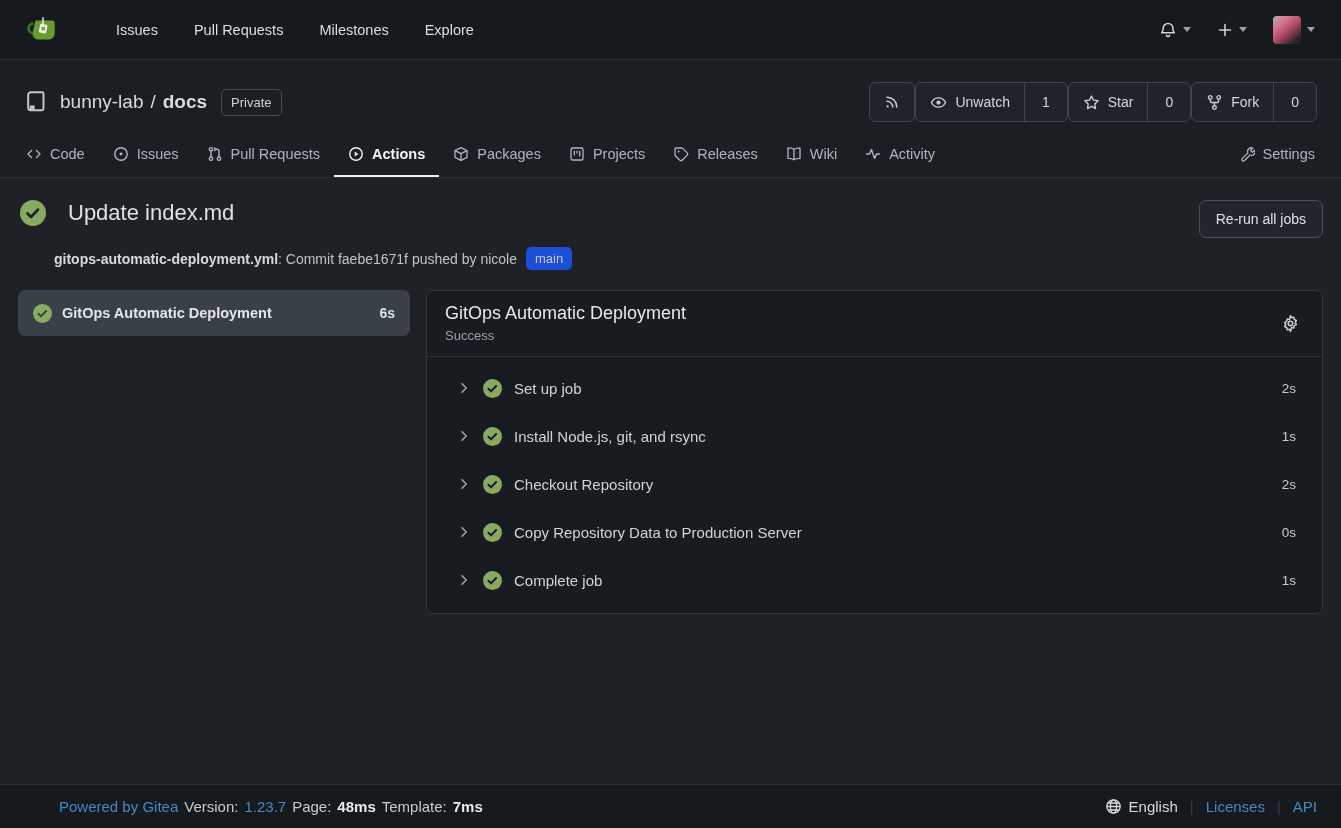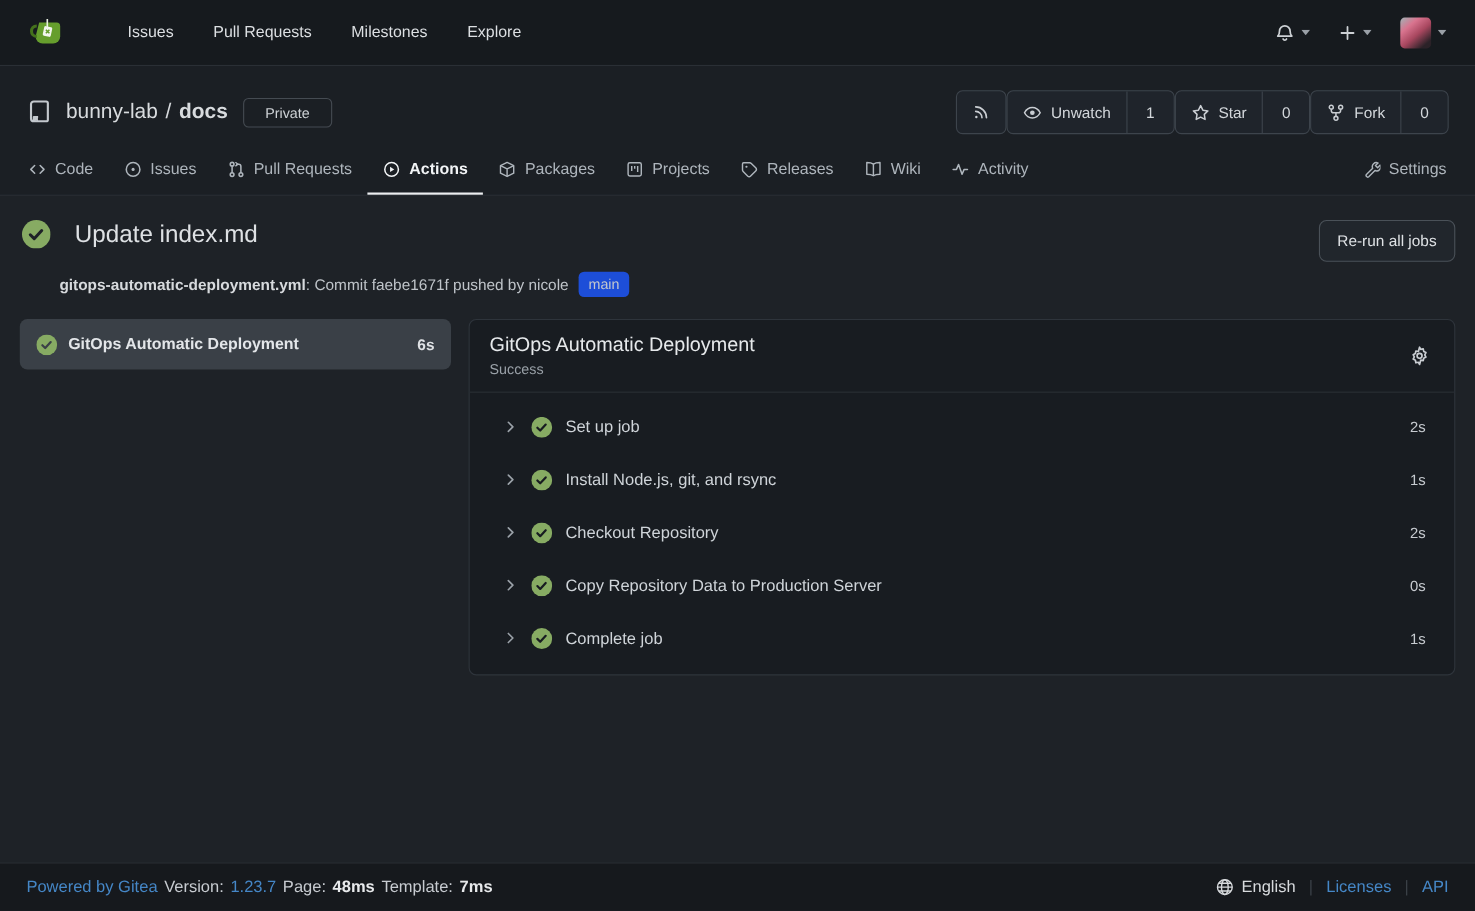--- a/index.html
+++ b/index.html
@@ -33,21 +33,21 @@
   
   .repo-header { background:#1b1f24; padding-top:20px; }
   .repo-title-row { display:flex; align-items:center; padding:0 24px; height:44px; }
   .repo-book-icon { color:#c3c8cd; margin-right:12px; }
   .repo-name { font-size:19px; color:#d8dbde; }
   .repo-name .owner { font-weight:400; }
   .repo-name .slash { margin:0 7px; color:#d8dbde; }
   .repo-name .name { font-weight:700; }
   .badge-outline {
     margin-left:14px; font-size:13px; color:#ced2d6;
-    border:1px solid #454b52; border-radius:5px; padding:5px 19px;
+    border:1px solid #454b52; border-radius:5px; padding:5px 9px;
   }
   .repo-actions { margin-left:auto; display:flex; }
   .btn-group {
     display:flex; align-items:stretch; border:1px solid #3d444c; border-radius:6px;
     background:#1f242b; overflow:hidden; height:40px; cursor:pointer;
   }
   .btn-seg { display:flex; align-items:center; gap:8px; padding:0 14px; color:#d3d7db; font-size:14px; }
   .btn-seg + .btn-seg { border-left:1px solid #3d444c; }
   .btn-seg .cnt { padding:0 3px; }
   .btn-seg svg { color:#c9cdd2; }
@@ -114,21 +114,21 @@
 
   
   .footer {
     position:absolute; left:0; right:0; bottom:0; height:44px;
     background:#16191d; border-top:1px solid #2a2f35;
     display:flex; align-items:center; padding:0 24px; font-size:15px; color:#c7cbd0;
   }
   .footer a { text-decoration:none; cursor:pointer; }
   .f-link { color:#4587c7; }
   .f-strong { font-weight:700; color:#e8eaec; }
-  .footer-left { display:flex; align-items:center; gap:6px; }
+  .footer-left { display:flex; align-items:center; gap:6px;margin-left:35px; }
   .footer-right { margin-left:auto; display:flex; align-items:flex-start; gap:12px; }
   .f-lang { color:#d7dadd; display:flex; align-items:center; gap:7px; cursor:pointer; }
   .f-divider { color:#3a4046; }
 </style>
 </head>
 <body>
 
 <nav class="navbar">
   <svg class="logo" viewBox="0 0 32 32">
     <path d="M9 7 h15 a3 3 0 0 1 3 3 v9 a6 6 0 0 1 -6 6 h-9 a6 6 0 0 1 -6-6 z" fill="#669e2d"></path>

